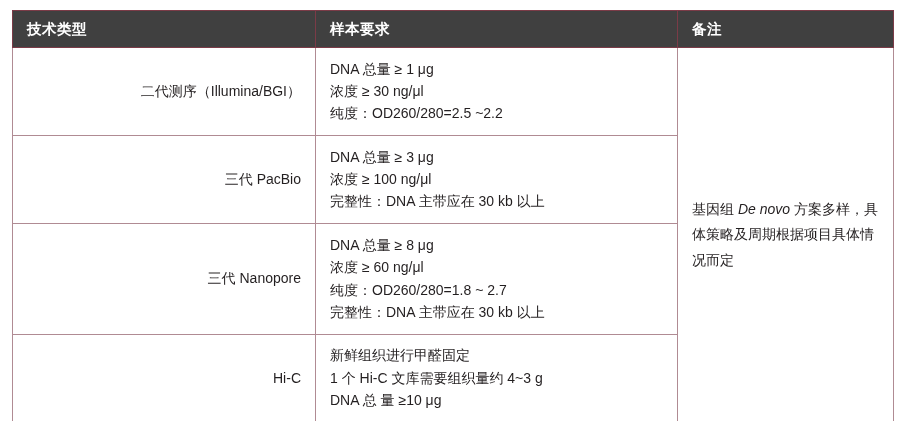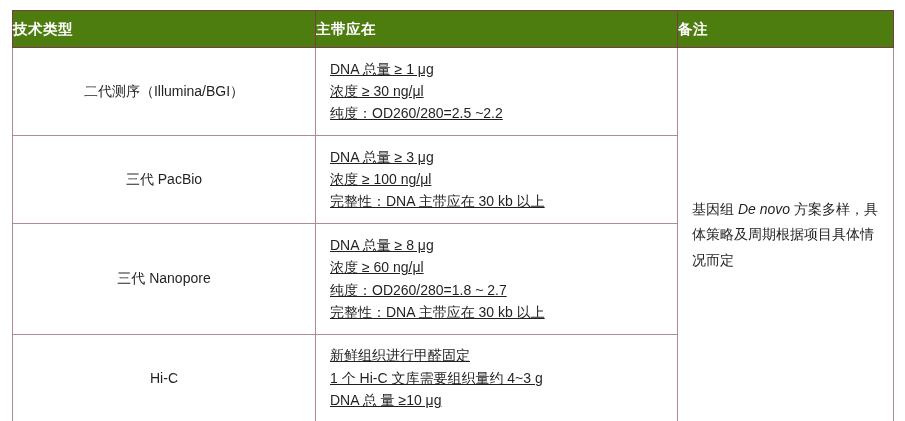--- a/index.html
+++ b/index.html
@@ -19,47 +19,46 @@
     width: 881px;
     margin: 10px 12px 0 12px;
     box-sizing: border-box;
   }
   table.spec-table {
     border-collapse: collapse;
     width: 881px;
     table-layout: fixed;
   }
   table.spec-table th {
-    background: #4d7c0f;
+    background: #404040;
     color: #ffffff;
     font-size: 14.5px;
     font-weight: bold;
     text-align: left;
-    padding: 8px 0;
+    padding: 8px 14px;
     height: 20px;
     vertical-align: middle;
     border: 1px solid #7b3b47;
     letter-spacing: 0.5px;
   }
   table.spec-table td {
     border: 1px solid #b08b93;
     font-size: 14px;
     vertical-align: middle;
     padding: 10px 14px;
     background: #ffffff;
     line-height: 1.1;
   }
   td.tech-cell {
-    text-align: center;
+    text-align: right;
     vertical-align: middle;
     font-size: 14px;
   }
   td.req-cell {
     vertical-align: middle;
-    text-decoration: underline;
   }
   td.note-cell {
     vertical-align: middle;
     line-height: 1.75;
     font-size: 14px;
   }
   .req-line {
     padding: 3.5px 0;
     white-space: nowrap;
   }
@@ -79,21 +78,21 @@
 <div class="table-wrap">
   <table class="spec-table">
     <colgroup>
       <col class="col-tech">
       <col class="col-req">
       <col class="col-note">
     </colgroup>
     <thead>
       <tr>
         <th>技术类型</th>
-        <th>主带应在</th>
+        <th>样本要求</th>
         <th>备注</th>
       </tr>
     </thead>
     <tbody>
       <tr>
         <td class="tech-cell">二代测序（Illumina/BGI）</td>
         <td class="req-cell">
           <div class="req-line">DNA 总量 ≥ 1 μg</div>
           <div class="req-line">浓度 ≥ 30 ng/μl</div>
           <div class="req-line">纯度：OD260/280=2.5 ~2.2</div>

